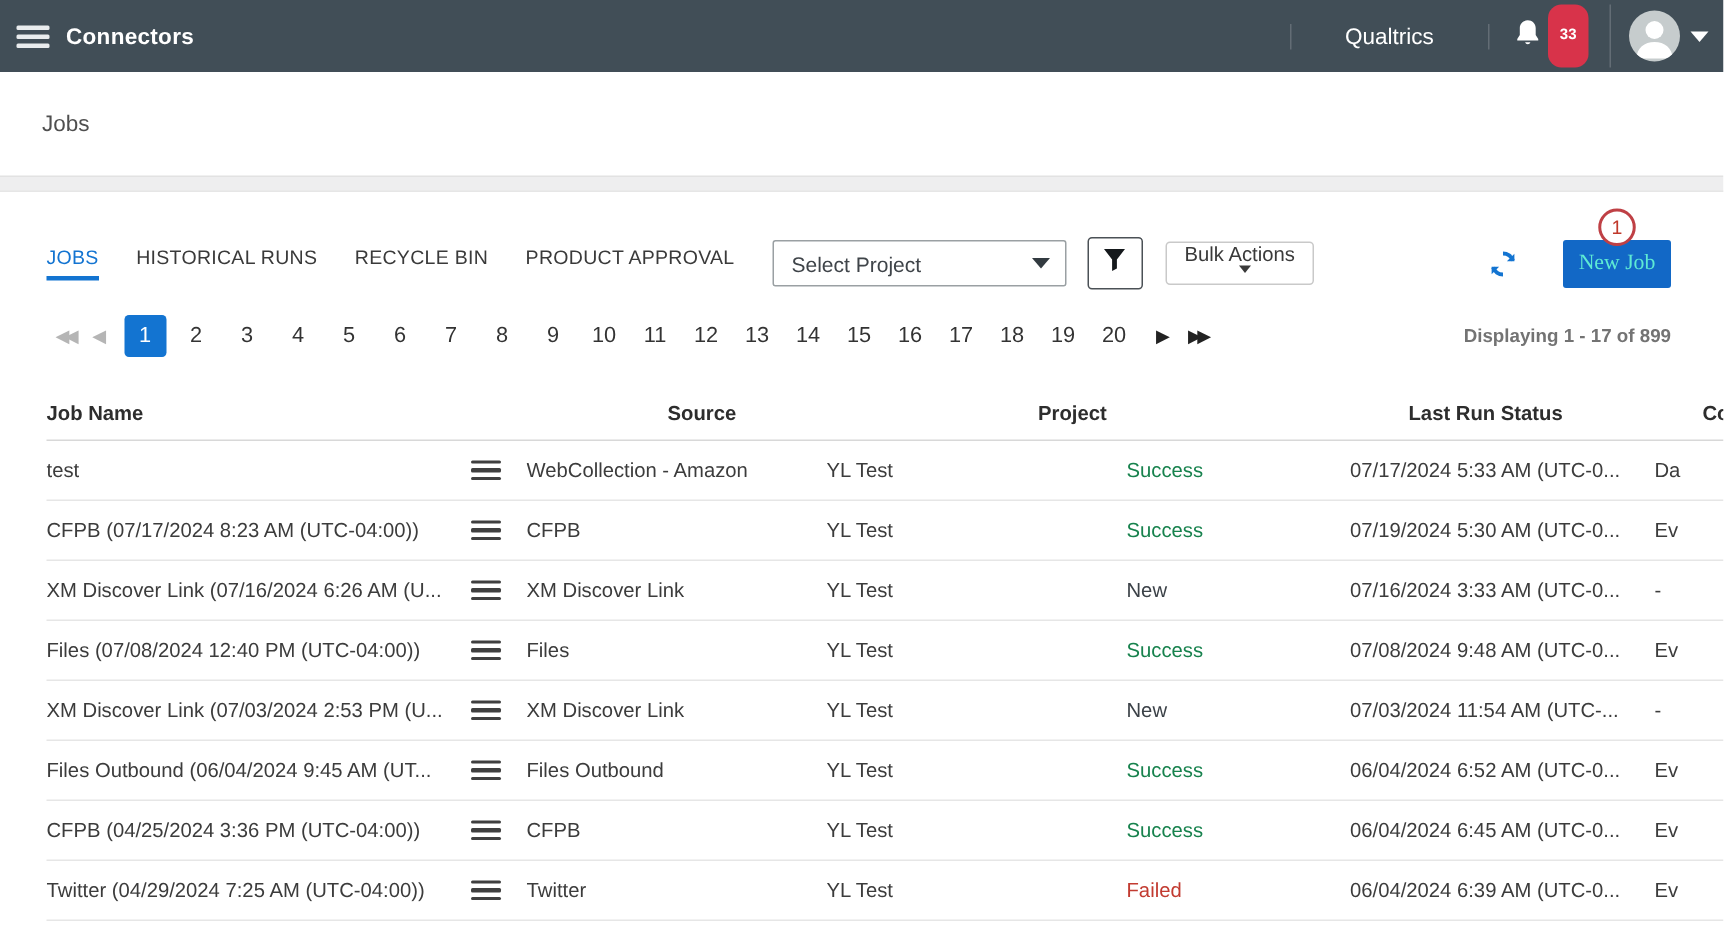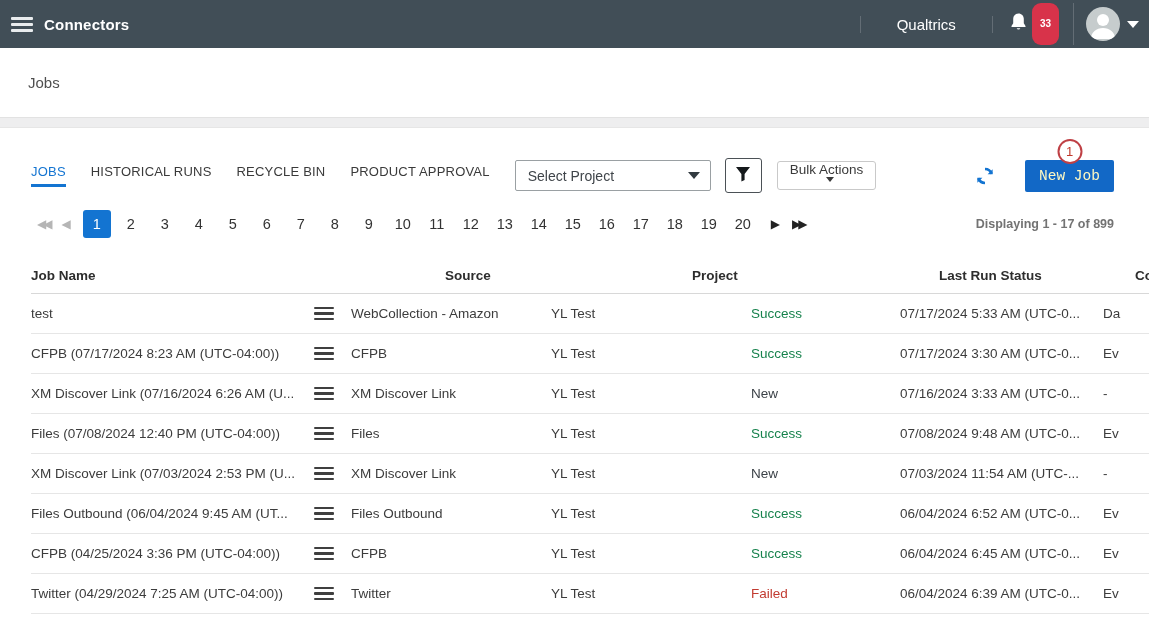--- a/index.html
+++ b/index.html
@@ -48,22 +48,22 @@
     background:#fff; display:flex; align-items:center; justify-content:center; cursor:pointer; }
 
   .bulk-btn { margin-left:15px; height:29px; border:1px solid #c9c9c9; border-radius:3px; background:#fff;
     display:flex; align-items:center; padding:0 12px; font-size:13.5px; color:#3a3a3a; cursor:pointer;flex-direction:column; }
   .bulk-btn .tri { width:0; height:0; border-left:4px solid transparent; border-right:4px solid transparent;
     border-top:5px solid #3a3a3a; margin-left:8px; }
 
   .refresh { margin-left:auto; width:20px; height:20px; cursor:pointer; }
 
   .new-job-wrap { position:relative; margin-left:30px; }
-  .new-job { width:89px; height:32px; background:#1268c6; color:#fef9c3; border:none; border-radius:2px;
-    font-size:14.5px; font-family:Liberation Mono, monospace; cursor:pointer; }
+  .new-job { width:72px; height:32px; background:#1268c6; color:#5eead4; border:none; border-radius:2px;
+    font-size:14.5px; font-family:Liberation Serif, serif; cursor:pointer; }
   .annot-circle { position:absolute; left:50%; transform:translateX(-50%); top:-21px;
     width:25px; height:25px; border-radius:50%; background:#fff; border:2px solid #bf4045;
     color:#c0392b; font-size:13px; display:flex; align-items:center; justify-content:center; }
 
   
   .pager-row { display:flex; align-items:center; margin:17px 35px 0 31px; }
   .pager-arrow { font-size:12px; color:#b5b5b5; letter-spacing:-3px; padding:0 6px; cursor:pointer; user-select:none; }
   .pager-arrow.enabled { color:#222; }
   .pager-arrow.single { letter-spacing:0; }
   .pages { display:flex; align-items:center; gap:6px; margin-left:6px; }
@@ -234,21 +234,21 @@
     <div class="cell">
       <div class="menu-icon">
             <div></div>
             <div></div>
             <div></div>
           </div>
     </div>
     <div class="cell">CFPB</div>
     <div class="cell">YL Test</div>
     <div class="cell status-cell" style="color: rgb(23, 130, 77);">Success</div>
-    <div class="cell">07/17/2024 3:30 AM (UTC-0...</div>
+    <div class="cell">07/19/2024 5:30 AM (UTC-0...</div>
     <div class="cell">Ev</div>
   </div>
 
   <div class="trow">
     <div class="cell">XM Discover Link (07/16/2024 6:26 AM (U...</div>
     <div class="cell">
       <div class="menu-icon">
             <div></div>
             <div></div>
             <div></div>

